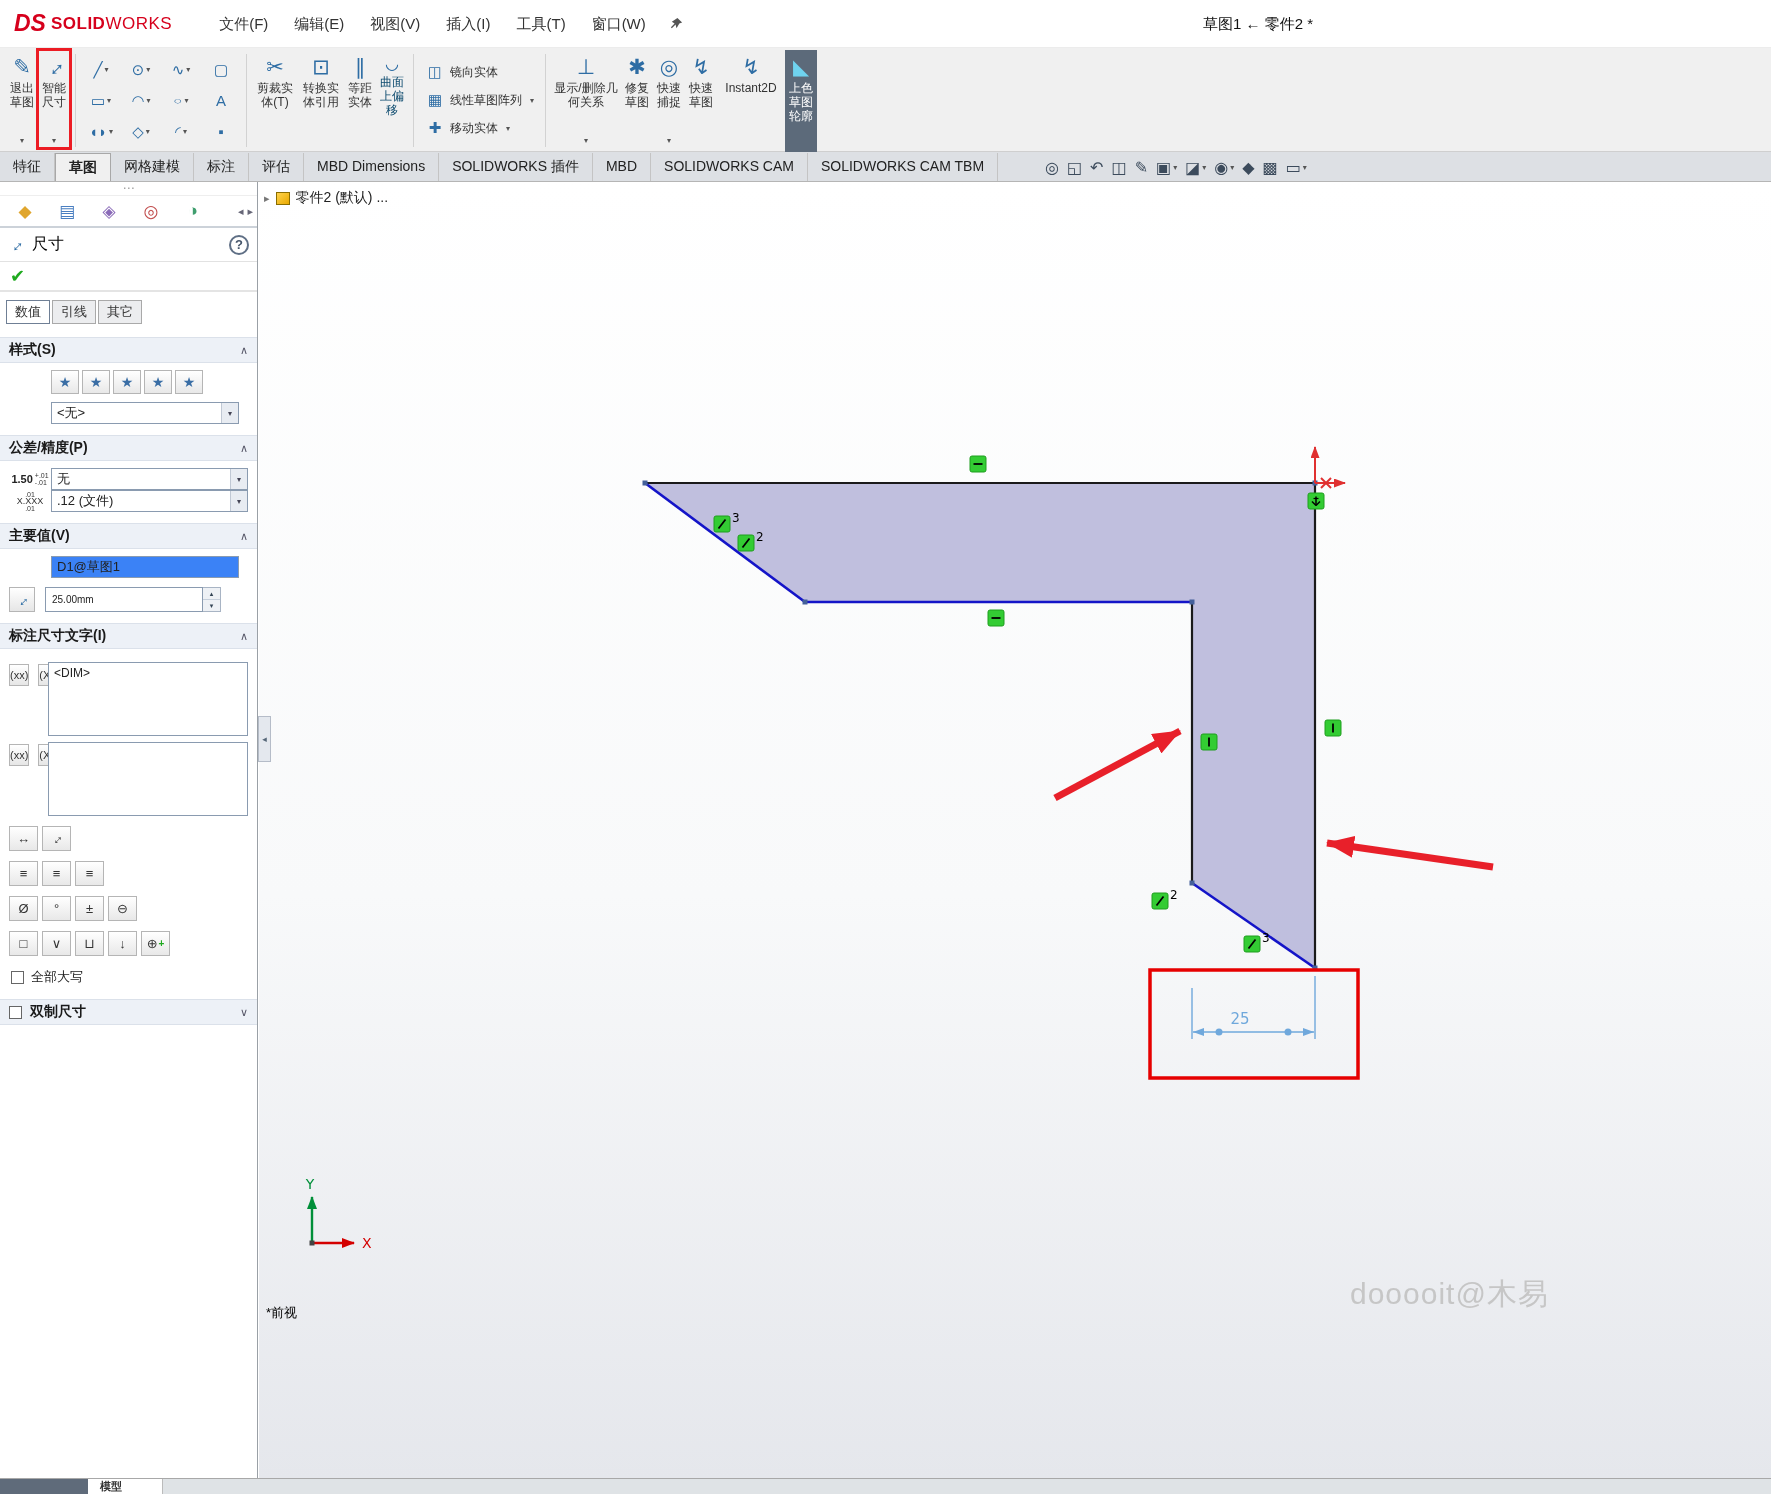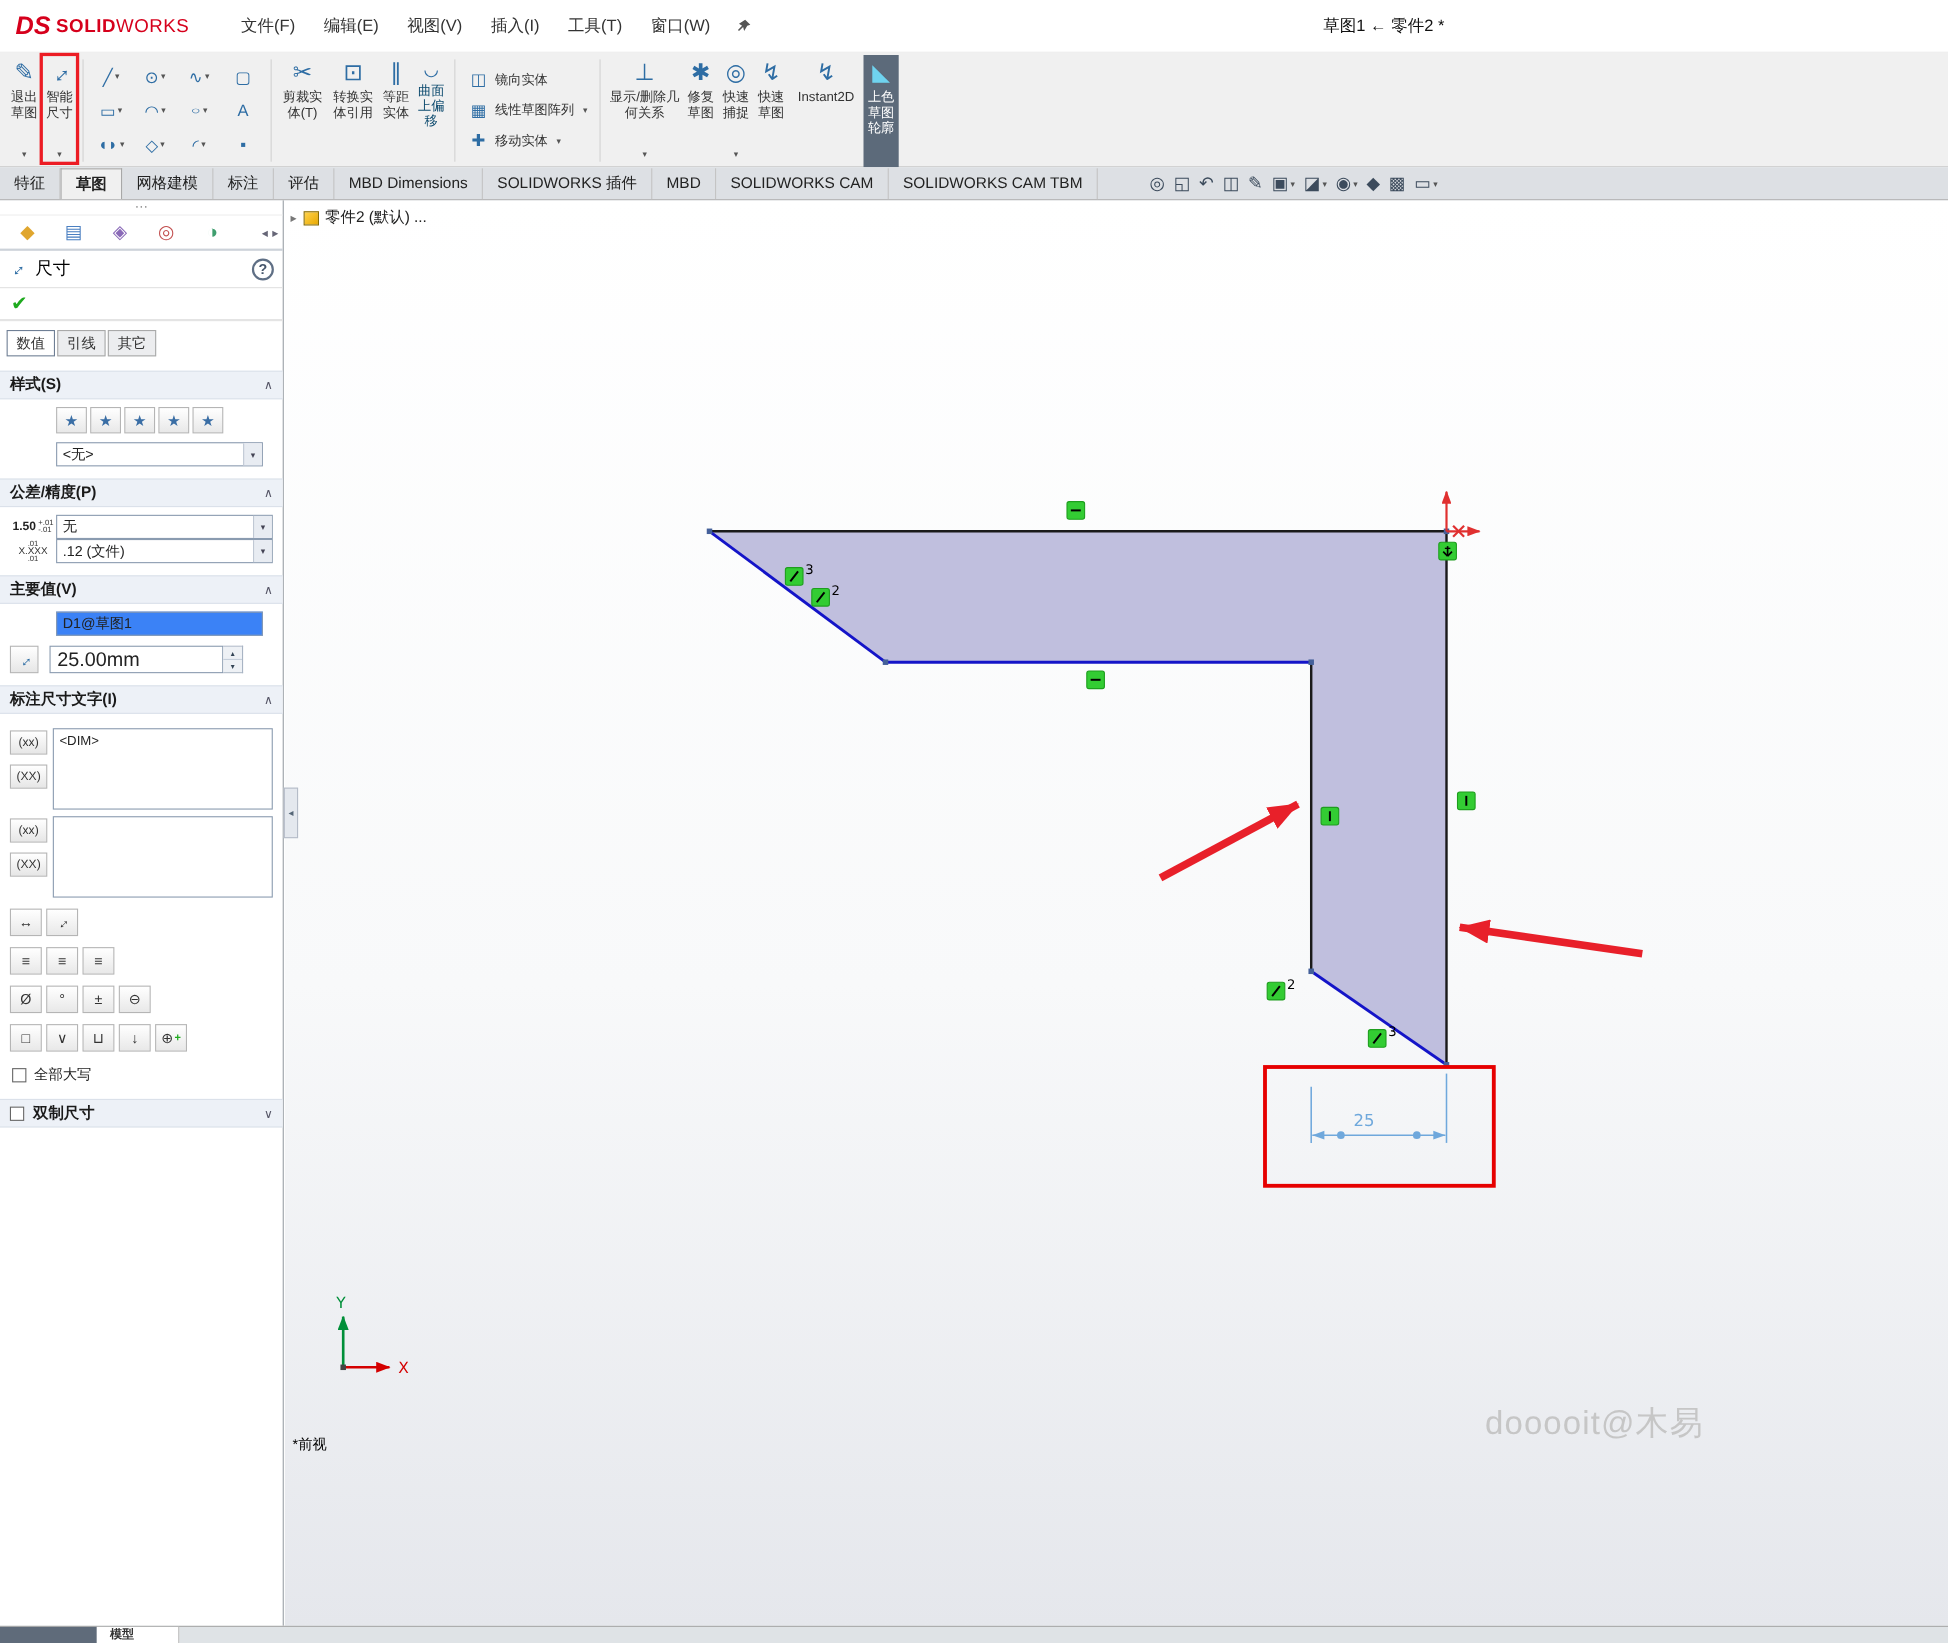--- a/index.html
+++ b/index.html
@@ -90,27 +90,27 @@
   .tb-stack{display:flex;flex-direction:column;font-size:7px;line-height:7px;color:#333;}
   .tb-stack i{font-style:normal;}
   .prec-badge{width:42px;display:flex;flex-direction:column;align-items:center;font-size:7px;line-height:7px;color:#333;}
   .tb-main2{font-size:9px;font-weight:normal;}
   .dropdown.flex1{flex:1;margin:0;width:auto;}
   .text-input{margin-left:42px;width:188px;height:22px;border:1px solid #8a9bb0;background:#3b82f6;font-size:13px;
               display:flex;align-items:center;padding:0 5px;}
   .val-row{display:flex;align-items:center;margin-top:9px;}
   .tool-btn{width:26px;height:25px;border:1px solid #b5b5b5;background:linear-gradient(#fff,#e6e6e6);
             display:flex;align-items:center;justify-content:center;font-size:14px;color:#2e6da4;margin-right:10px;}
-  .value-input{width:158px;height:25px;border:1px solid #8a9bb0;background:#fff;font-size:18px;
+  .value-input{width:158px;height:25px;border:1px solid #8a9bb0;background:#fff;font-size:10px;
                display:flex;align-items:center;padding:0 6px;}
   .spinner{width:18px;height:25px;border:1px solid #a8b4c4;border-left:none;display:flex;flex-direction:column;}
   .spin{flex:1;font-size:7px;display:flex;align-items:center;justify-content:center;background:#eef1f5;color:#345;}
   .spin:first-child{border-bottom:1px solid #c6cfdb;}
   .dimtext-grid{display:flex;gap:5px;margin-top:6px;}
-  .xx-col{display:flex;flex-direction:column;gap:9px;width:34px;padding-top:2px;}
+  .xx-col{display:flex;flex-direction:row;gap:9px;width:34px;padding-top:2px;}
   .xx-btn{height:22px;border:1px solid #b5b5b5;background:linear-gradient(#fff,#e6e6e6);font-size:11px;
           display:flex;align-items:center;justify-content:center;color:#333;}
   .dim-textarea{flex:1;height:74px;border:1px solid #8a9bb0;background:#fff;font-size:12px;padding:3px 5px;color:#222;}
   .btn-row{display:flex;gap:4px;margin-top:10px;}
   .sq-btn{width:29px;height:25px;border:1px solid #b5b5b5;background:linear-gradient(#fff,#e8e8e8);
           display:flex;align-items:center;justify-content:center;font-size:13px;color:#333;}
   .sq-btn .plus{color:#1faa1f;font-size:10px;font-weight:bold;margin-left:1px;}
   .chk-row{display:flex;align-items:center;gap:7px;margin:12px 2px 2px;font-size:13px;color:#222;}
   .chk{width:13px;height:13px;border:1px solid #666;background:#fff;flex:0 0 auto;}
   .sec-header .chk{margin-right:8px;}

